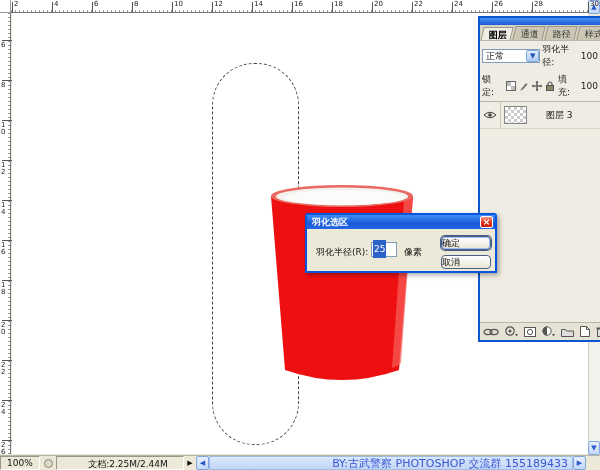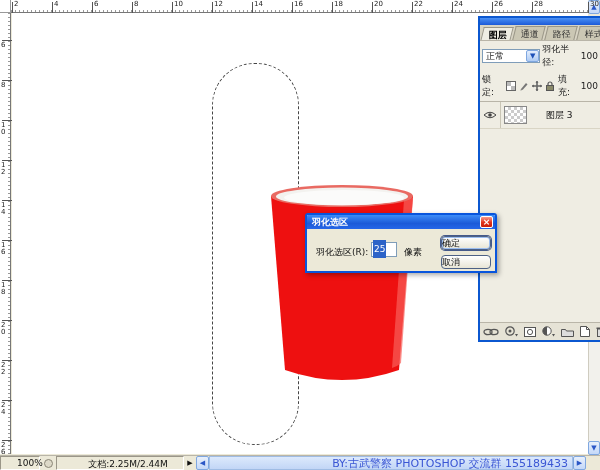--- a/index.html
+++ b/index.html
@@ -24,21 +24,21 @@
   .canvas { position:absolute; left:12px; top:13px; width:576px; height:441px; background:#fff; overflow:hidden; }
   .selection { position:absolute; left:200px; top:50px; width:87px; height:382px; border:1px dashed #444; border-radius:42px; }
   .cup { position:absolute; left:240px; top:157px; }
 
   
   .vscroll-up { position:absolute; left:588px; top:0; width:12px; height:14px; }
   .vscroll-track { position:absolute; left:588px; top:342px; width:12px; height:99px; background:#F2F1EC; border-left:1px solid #cfccc0; }
   .vscroll-down { position:absolute; left:588px; top:441px; width:12px; height:14px; }
   .sbtn { display:flex; align-items:center; justify-content:center; background:linear-gradient(180deg,#E8F0FC,#C4D8F8); border:1px solid #7FA7E0; border-radius:2px; color:#2B57C6; font-size:7px; line-height:1; }
   .statusbar { position:absolute; left:0; top:455px; width:600px; height:15px; background:#ECE9D8; border-top:1px solid #B9B5A8; display:flex; align-items:stretch; z-index:3; }
-  .zoombox { width:40px; border:1px solid; border-color:#9a9688 #fff #fff #9a9688; background:#ECE9D8; font-size:9px; padding:1px 16px; color:#111; }
+  .zoombox { width:40px; border:1px solid; border-color:#9a9688 #fff #fff #9a9688; background:#ECE9D8; font-size:9px; padding:1px 6px; color:#111; }
   .docicon { width:16px; display:flex; align-items:center; justify-content:center; }
   .docicon span { width:9px; height:9px; border:1px solid #8a8676; border-radius:50%; background:#DDD9C8; display:block; }
   .docbox { width:128px; border:1px solid; border-color:#9a9688 #fff #fff #9a9688; font-size:9px; text-align:center; color:#111; padding-top:1px;padding-left:16px; }
   .statmenu { width:12px; display:flex; align-items:center; justify-content:center; color:#111; font-size:7px; }
   .hscroll { flex:1; display:flex; align-items:stretch; }
   .hs-left,.hs-right { width:13px; }
   .hs-track { flex:1; background:linear-gradient(180deg,#DCE9FC,#C2D6F6); border:1px solid #9FBCE4; display:flex; align-items:center; justify-content:flex-end; padding-right:4px; }
   .watermark { font-size:11px; color:#3A56D4; white-space:nowrap; }
   .grip { width:14px; background:#ECE9D8; }
 
@@ -250,19 +250,19 @@
       </svg>
   </div>
 </div>
 
 <div class="dialog">
   <div class="dlg-title">
     <span class="dlg-title-text">羽化选区</span>
     <span class="dlg-close">×</span>
   </div>
   <div class="dlg-body">
-    <span class="dlg-label">羽化选区(R):</span>
+    <span class="dlg-label">羽化半径(R):</span>
     <span class="dlg-input"><span class="sel">25</span></span>
     <span class="dlg-unit">像素</span>
     <span class="xpbtn default btn-ok">确定</span>
     <span class="xpbtn btn-cancel">取消</span>
   </div>
 </div>
 
 </body></html>

